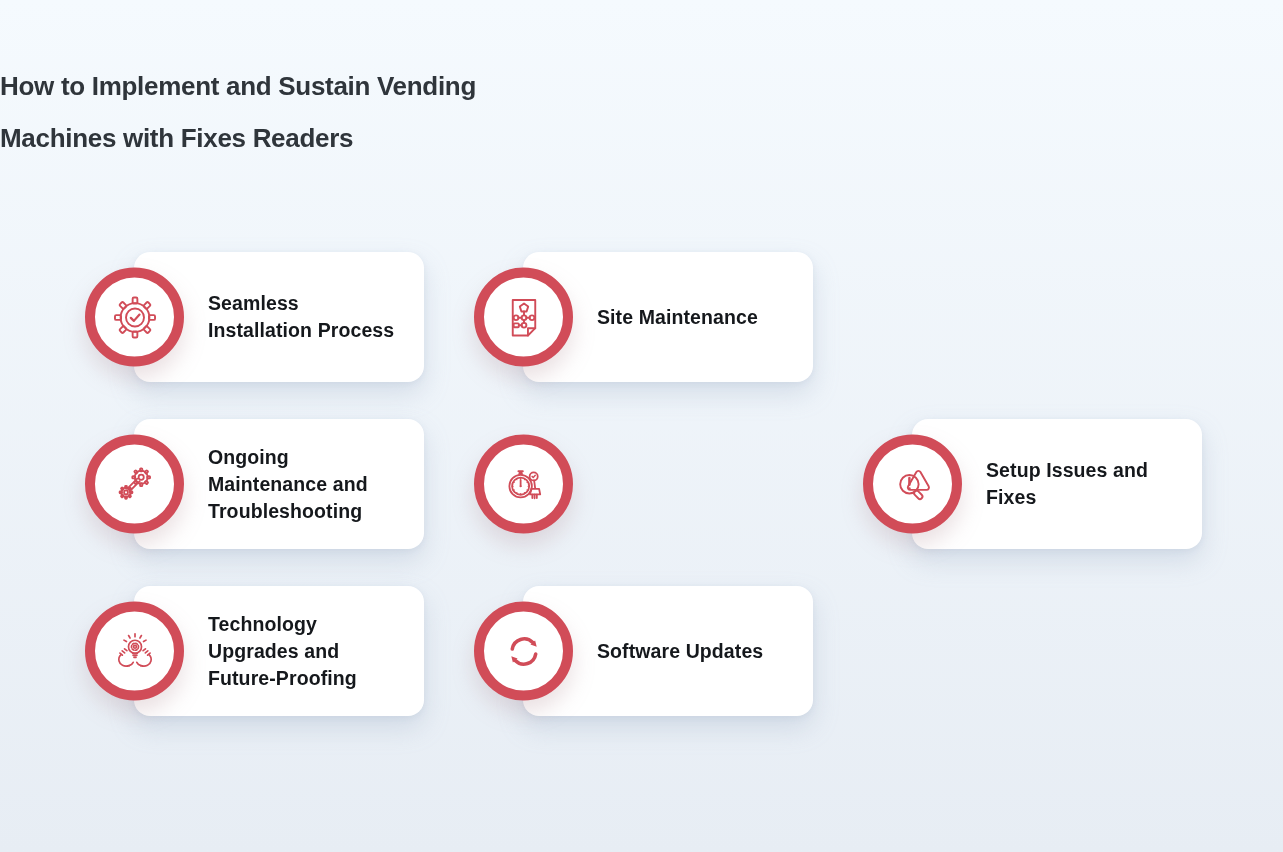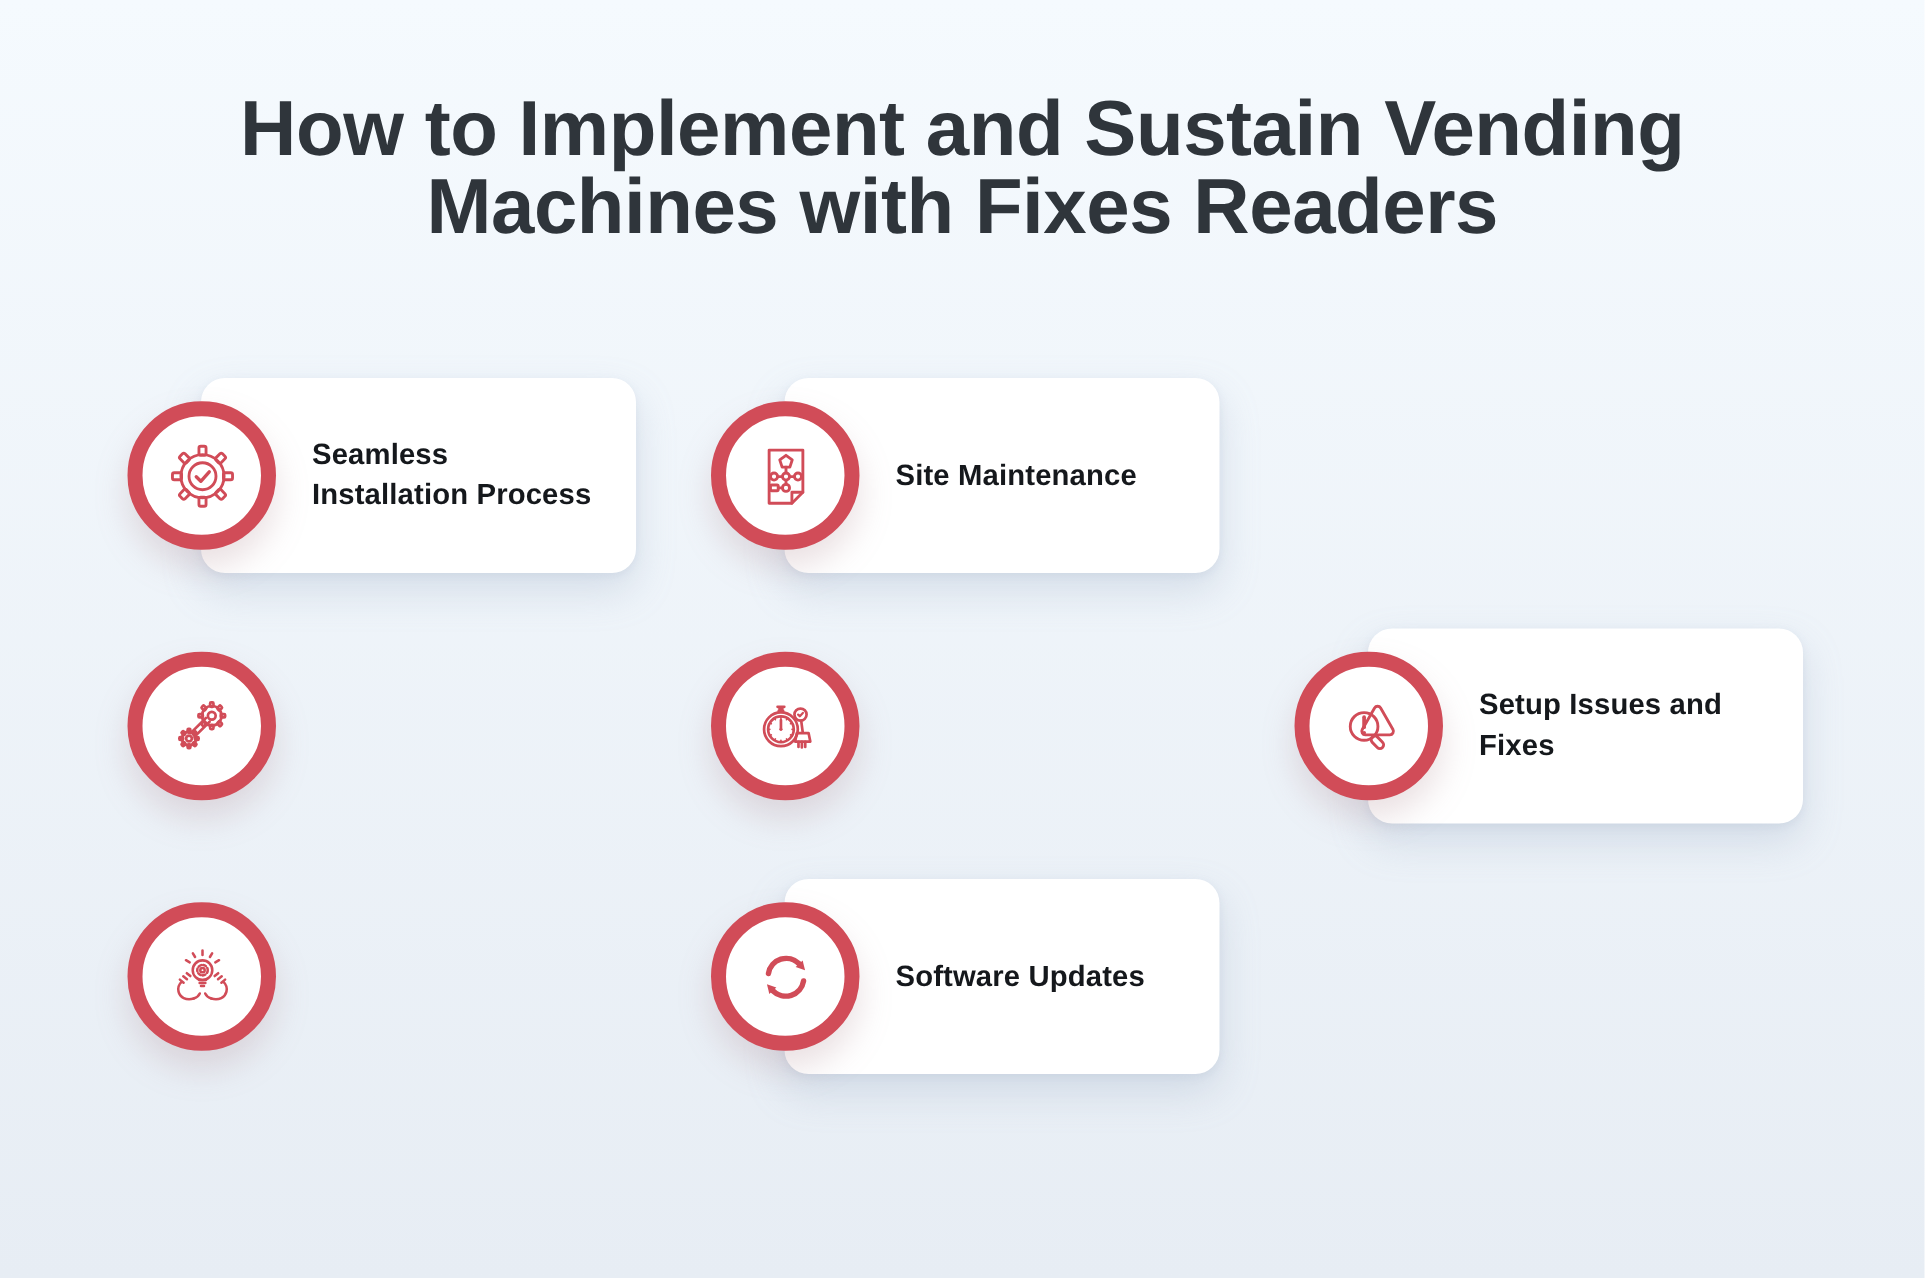--- a/index.html
+++ b/index.html
@@ -11,26 +11,25 @@
     --label-color:#15181c;
   }
   *{margin:0;padding:0;box-sizing:border-box;}
   html,body{width:1283px;height:852px;overflow:hidden;}
   body{
     font-family:"Liberation Sans", sans-serif;
     background:linear-gradient(180deg,var(--bg-top) 0%,var(--bg-bottom) 100%);
   }
   .title{
     margin-top:60px;
-    font-size:52px;
+    font-size:26px;
     font-weight:700;
     line-height:52px;
     letter-spacing:-0.3px;
     color:var(--title-color);
-    text-align:center;
   }
   .title .tl{display:block;}
   .grid{
     margin:88px 0 0 85px;
     display:flex;
     flex-direction:column;
     gap:37px;
   }
   .row{display:flex;gap:50px;}
   .cell{position:relative;width:339px;height:130px;}
@@ -113,20 +112,23 @@
         </svg>
       </div>
     </div>
 
 
   </div>
 
   <div class="row">
 
     <div class="cell">
+      <div class="card">
+        <div class="label">Ongoing Maintenance and Troubleshooting</div>
+      </div>
       <div class="badge">
         <svg viewBox="0 0 48 48" fill="none" stroke="currentColor" stroke-width="1.6" stroke-linecap="round" stroke-linejoin="round">
           <rect x="28.5" y="9.6" width="2" height="2.6" rx=".6"></rect>
           <rect x="28.5" y="9.6" width="2" height="2.6" rx=".6" transform="rotate(45 29.5 17.5)"></rect>
           <rect x="28.5" y="9.6" width="2" height="2.6" rx=".6" transform="rotate(90 29.5 17.5)"></rect>
           <rect x="28.5" y="9.6" width="2" height="2.6" rx=".6" transform="rotate(135 29.5 17.5)"></rect>
           <rect x="28.5" y="9.6" width="2" height="2.6" rx=".6" transform="rotate(180 29.5 17.5)"></rect>
           <rect x="28.5" y="9.6" width="2" height="2.6" rx=".6" transform="rotate(225 29.5 17.5)"></rect>
           <rect x="28.5" y="9.6" width="2" height="2.6" rx=".6" transform="rotate(270 29.5 17.5)"></rect>
           <rect x="28.5" y="9.6" width="2" height="2.6" rx=".6" transform="rotate(315 29.5 17.5)"></rect>
@@ -178,20 +180,23 @@
           <rect x="27.2" y="28.6" width="8.6" height="4.4" rx="2.2" transform="rotate(45 27.2 28.6)"></rect>
         </svg>
       </div>
     </div>
 
   </div>
 
   <div class="row">
 
     <div class="cell">
+      <div class="card">
+        <div class="label">Technology Upgrades and Future-Proofing</div>
+      </div>
       <div class="badge">
         <svg viewBox="0 0 48 48" fill="none" stroke="currentColor" stroke-width="1.5" stroke-linecap="round" stroke-linejoin="round">
           <path d="M24 10.8V8.2M19.6 12l-1.3-2.2M28.4 12l1.3-2.2M16.4 15.2l-2.2-1.3M31.6 15.2l2.2-1.3"></path>
           <circle cx="24" cy="19.8" r="5.8"></circle>
           <circle cx="24" cy="19.8" r="3.1" stroke-dasharray="1.6 1.35"></circle>
           <circle cx="24" cy="19.8" r="1.3"></circle>
           <path d="M21.9 25.6h4.2M22.3 27.4h3.4M23.1 29.2h1.8"></path>
           <g>
             <path d="M18.8 36.6c-4.6 1.3-8.2-.7-9-4.1-.5-2.2.2-4.3 1.8-5.8"></path>
             <path d="M10.6 25.4l2.2 1.8M12.6 23.4l2.2 1.8M14.7 21.6l2.1 1.7"></path>

